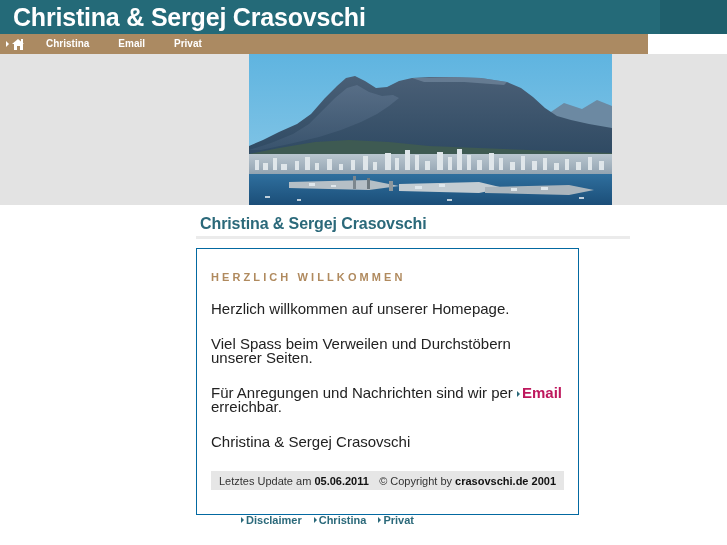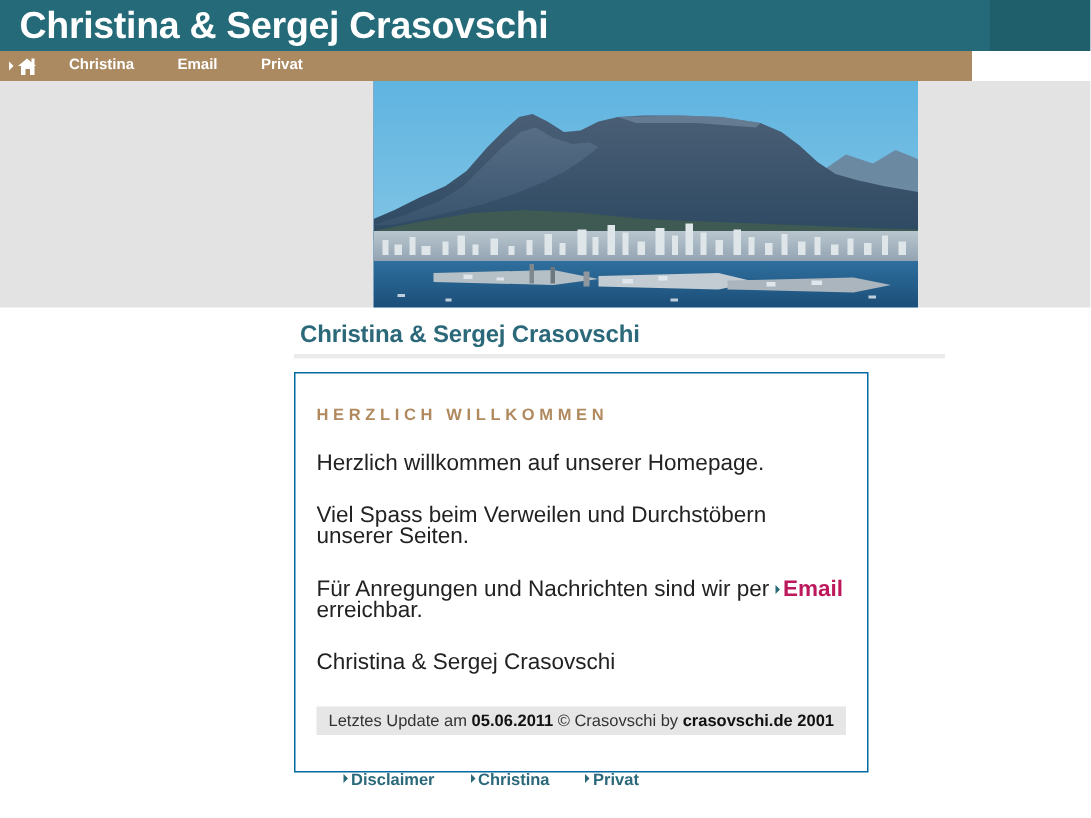--- a/index.html
+++ b/index.html
@@ -212,21 +212,21 @@
 
   
   .site-footer {
     position: absolute;
     left: 0;
     top: 514px;
     width: 655px;
     display: flex;
     justify-content: center;
     align-items: center;
-    gap: 24px;
+    gap: 12px;
   }
   .footer-link {
     color: #2b697a;
     font-size: 11px;
     font-weight: bold;
     text-decoration: none;
     white-space: nowrap;
   }
 </style>
 </head>
@@ -364,21 +364,21 @@
 
       <p class="para">Herzlich willkommen auf unserer Homepage.</p>
       <p class="para">Viel Spass beim Verweilen und Durchstöbern unserer Seiten.</p>
 
       <p class="para"><span>Für Anregungen und Nachrichten sind wir per </span><a class="inline-link" href="#"><span class="tri-teal"></span><span>Email</span></a><span> erreichbar.</span></p>
 
       <p class="para last">Christina &amp; Sergej Crasovschi</p>
 
       <div class="meta-bar">
         <div class="meta-left"><span>Letztes Update am </span><b>05.06.2011</b></div>
-        <div class="meta-right"><span>© Crasovschi by </span><b>crasovschi.de 2001</b></div>
+        <div class="meta-right"><span>© Copyright by </span><b>crasovschi.de 2001</b></div>
       </div>
     </div>
   </div>
 </div>
 
 <div class="site-footer">
   <a class="footer-link" href="#"><span class="tri-teal"></span><span>Disclaimer</span></a>
   <a class="footer-link" href="#"><span class="tri-teal"></span><span>Christina</span></a>
   <a class="footer-link" href="#"><span class="tri-teal"></span><span>Privat</span></a>
 </div>

